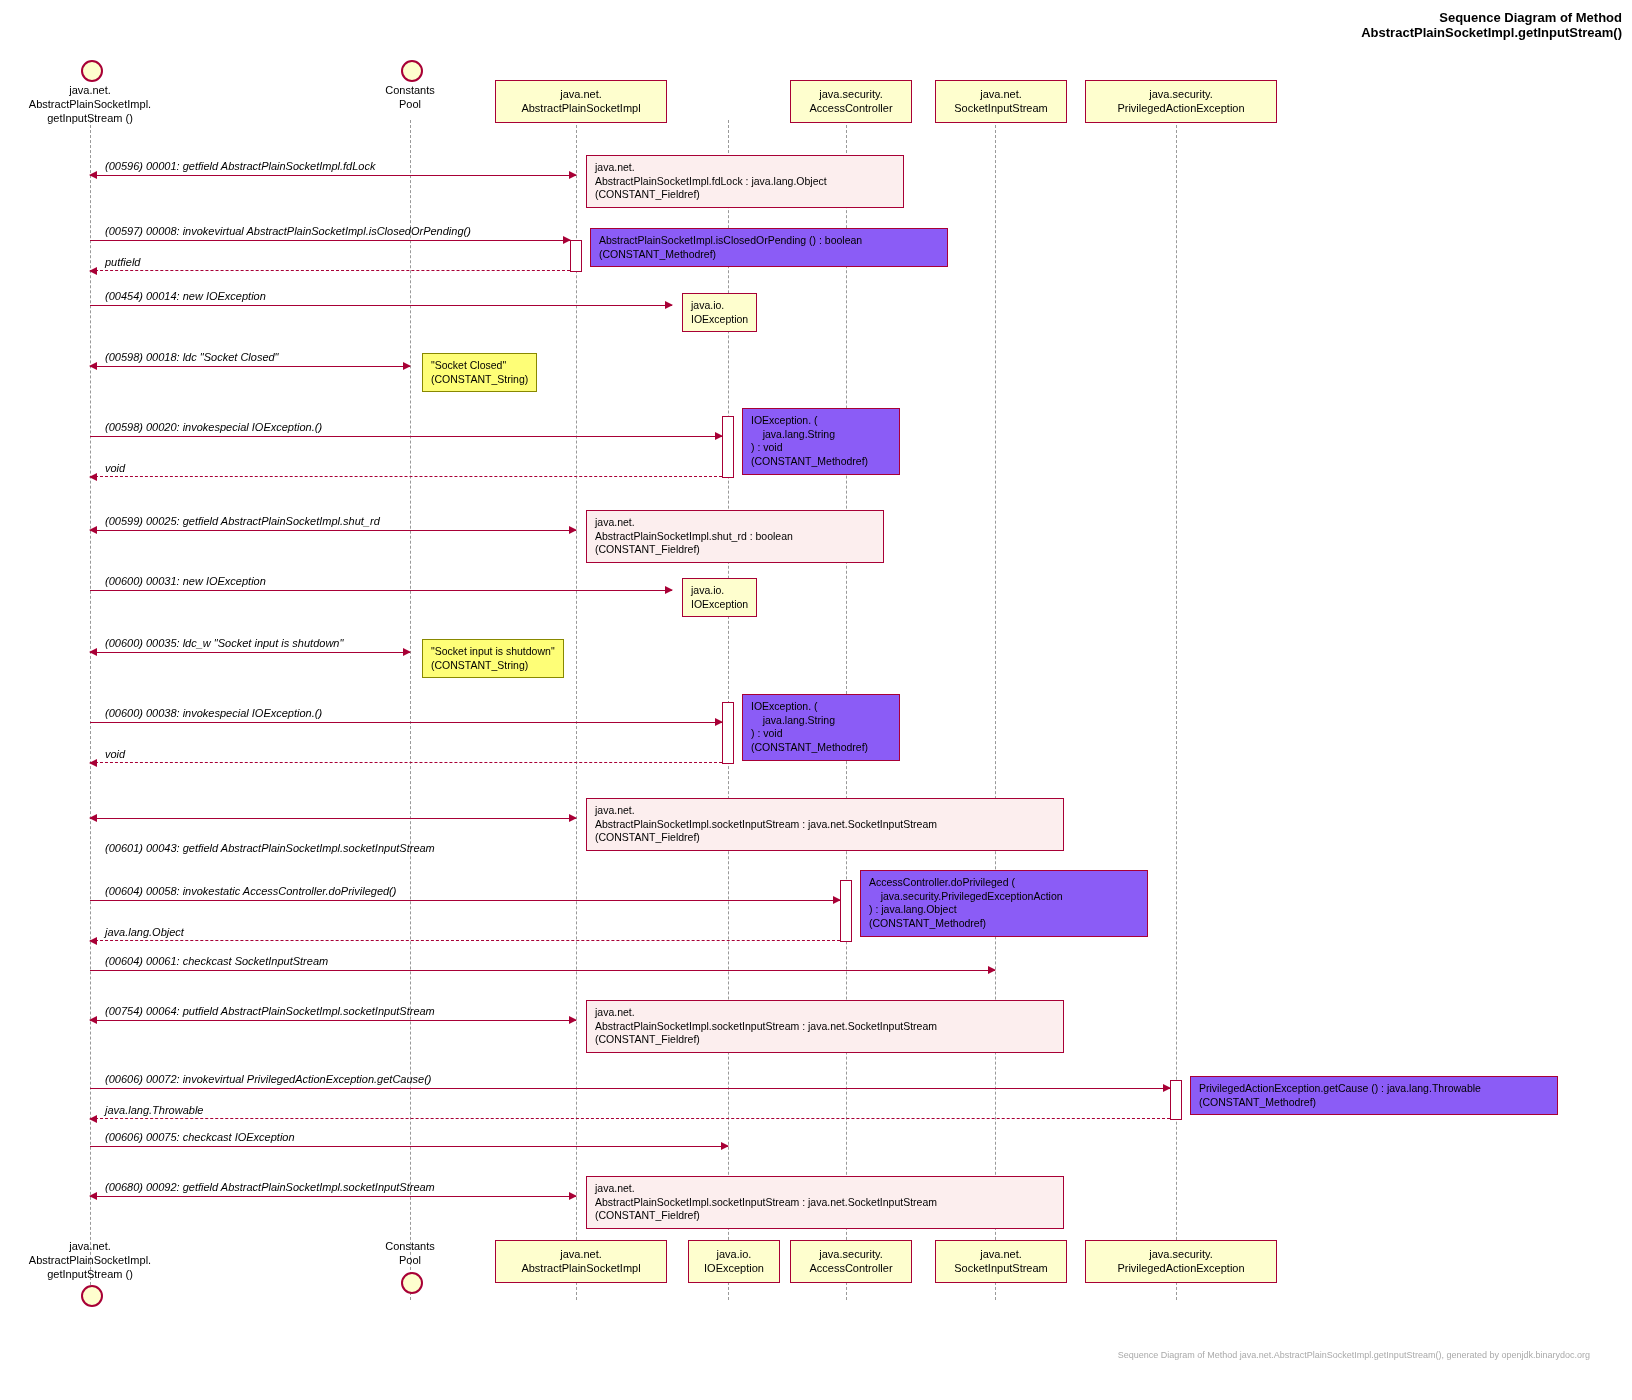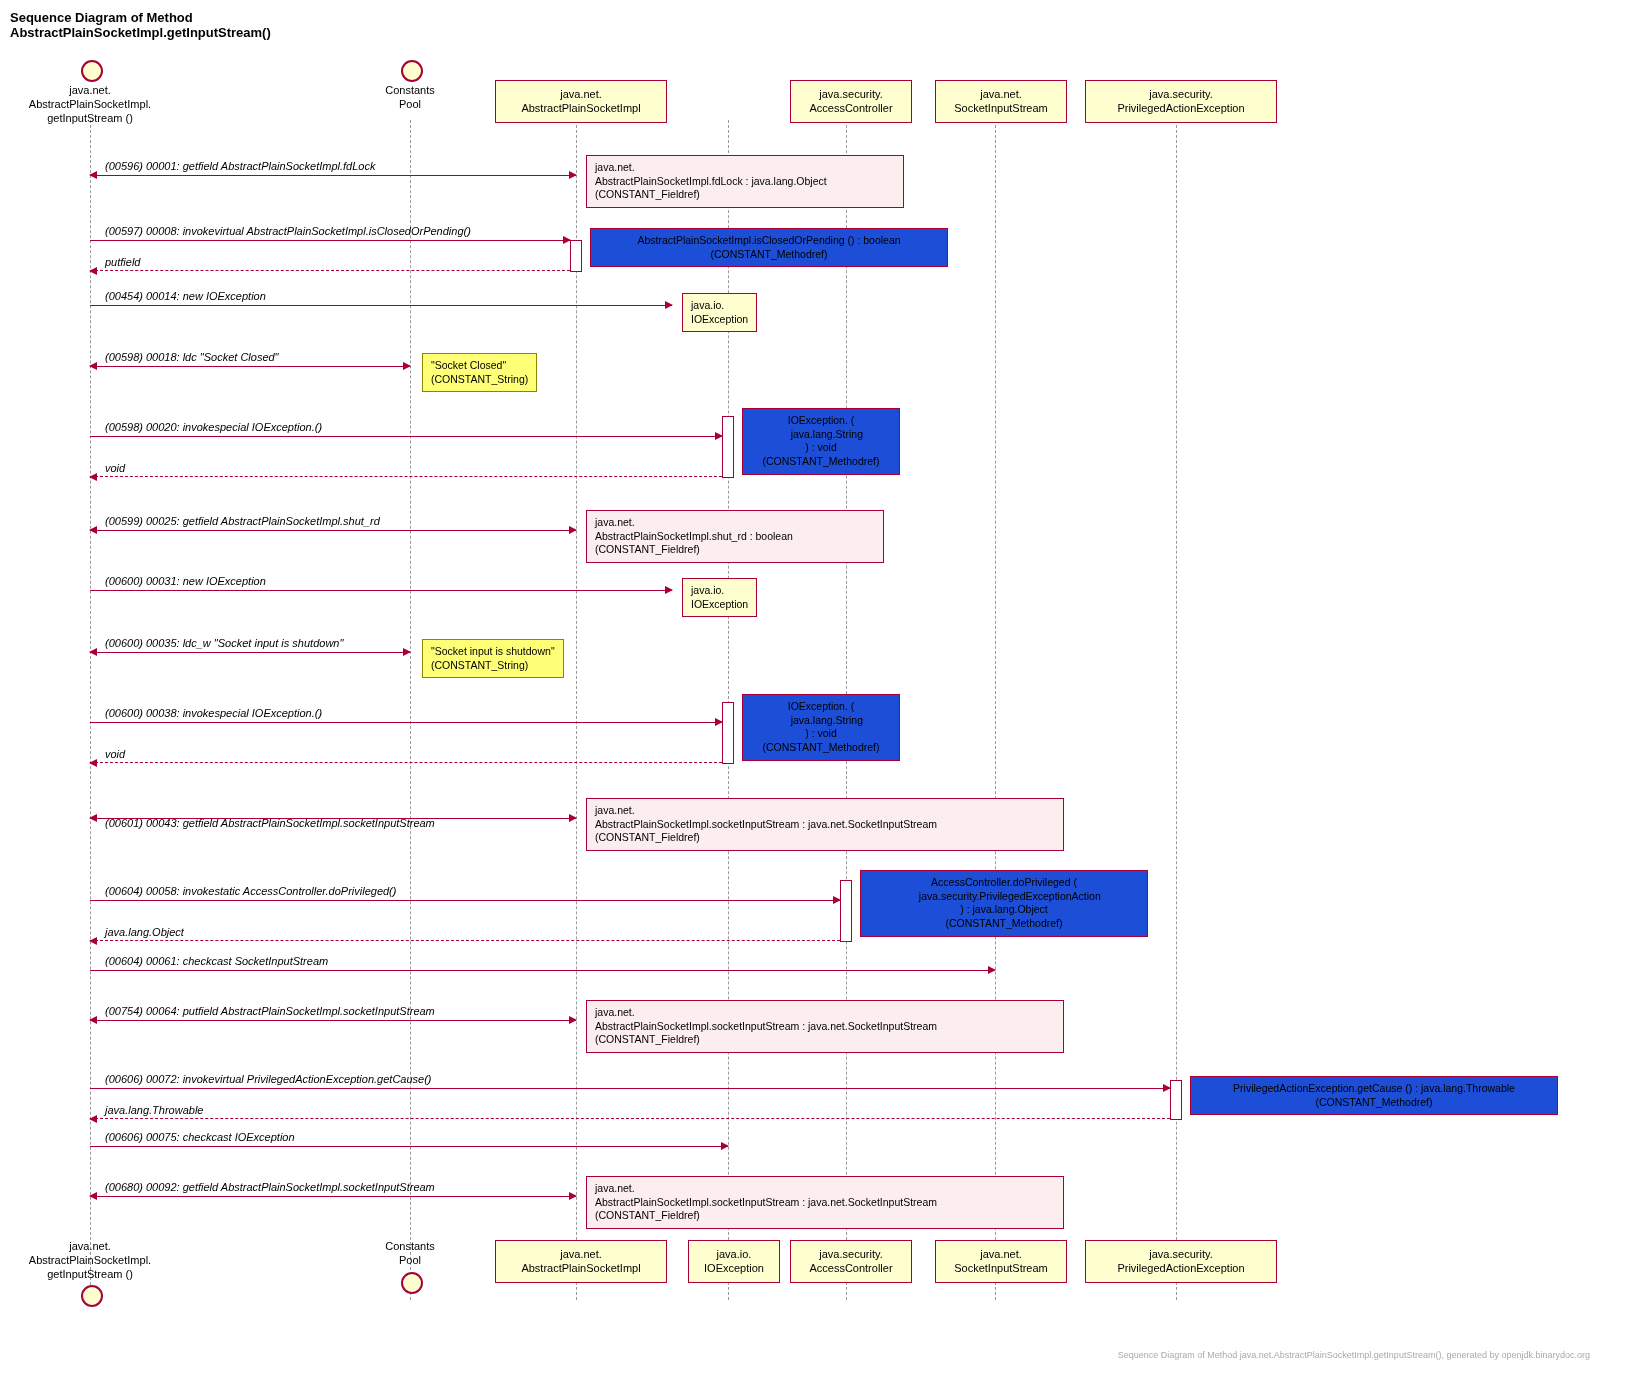--- a/index.html
+++ b/index.html
@@ -4,21 +4,21 @@
 <style>
   body {
     font-family: sans-serif;
     font-size: 11px;
     background: #fff;
     margin: 0;
     padding: 10px;
     width: 1612px;
   }
   .title {
-    text-align: left;
+    text-align: right;
     font-weight: bold;
     font-size: 13px;
     margin-bottom: 10px;
   }
   .diagram {
     position: relative;
     width: 1590px;
     height: 1310px;
   }
   .lifeline {
@@ -87,21 +87,21 @@
     color: #000;
     font-style: italic;
   }
   .note {
     position: absolute;
     padding: 5px 8px;
     font-size: 10.5px;
     line-height: 1.3;
     border: 1px solid #a80036;
   }
-  .note.pink { background: #1d4ed8; text-align: center; }
+  .note.pink { background: #8b5cf6; }
   .note.lightpink { background: #fceeee; }
   .note.yellow { background: #fefe77; border-color: #888800; }
   .activation {
     position: absolute;
     width: 10px;
     background: #fff;
     border: 1px solid #a80036;
   }
   .footer {
     position: absolute;
@@ -208,21 +208,21 @@
   <div class="note pink" style="left:732px;top:644px;width:140px">IOException.<init> (<br>&nbsp;&nbsp;&nbsp;&nbsp;java.lang.String<br>) : void<br>(CONSTANT_Methodref)</init></div>
   <div class="msg dashed" style="left:80px;top:712px;width:632px">
       <div class="arrow-l"></div>
     </div>
   <div class="msg-label" style="left:95px;top:698px">void</div>
 
   <div class="msg" style="left:80px;top:768px;width:486px">
       <div class="arrow-r"></div>
       <div class="arrow-l"></div>
     </div>
-  <div class="msg-label" style="left:95px;top:767px">(00601) 00043: getfield AbstractPlainSocketImpl.socketInputStream</div>
+  <div class="msg-label" style="left:95px;top:792px">(00601) 00043: getfield AbstractPlainSocketImpl.socketInputStream</div>
   <div class="note lightpink" style="left:576px;top:748px;width:460px">java.net.<br>AbstractPlainSocketImpl.socketInputStream : java.net.SocketInputStream<br>(CONSTANT_Fieldref)</div>
 
   <div class="msg" style="left:80px;top:850px;width:750px">
       <div class="arrow-r"></div>
     </div>
   <div class="msg-label" style="left:95px;top:835px">(00604) 00058: invokestatic AccessController.doPrivileged()</div>
   <div class="activation" style="left:830px;top:830px;height:60px"></div>
   <div class="note pink" style="left:850px;top:820px;width:270px">AccessController.doPrivileged (<br>&nbsp;&nbsp;&nbsp;&nbsp;java.security.PrivilegedExceptionAction<br>) : java.lang.Object<br>(CONSTANT_Methodref)</div>
   <div class="msg dashed" style="left:80px;top:890px;width:750px">
       <div class="arrow-l"></div>

